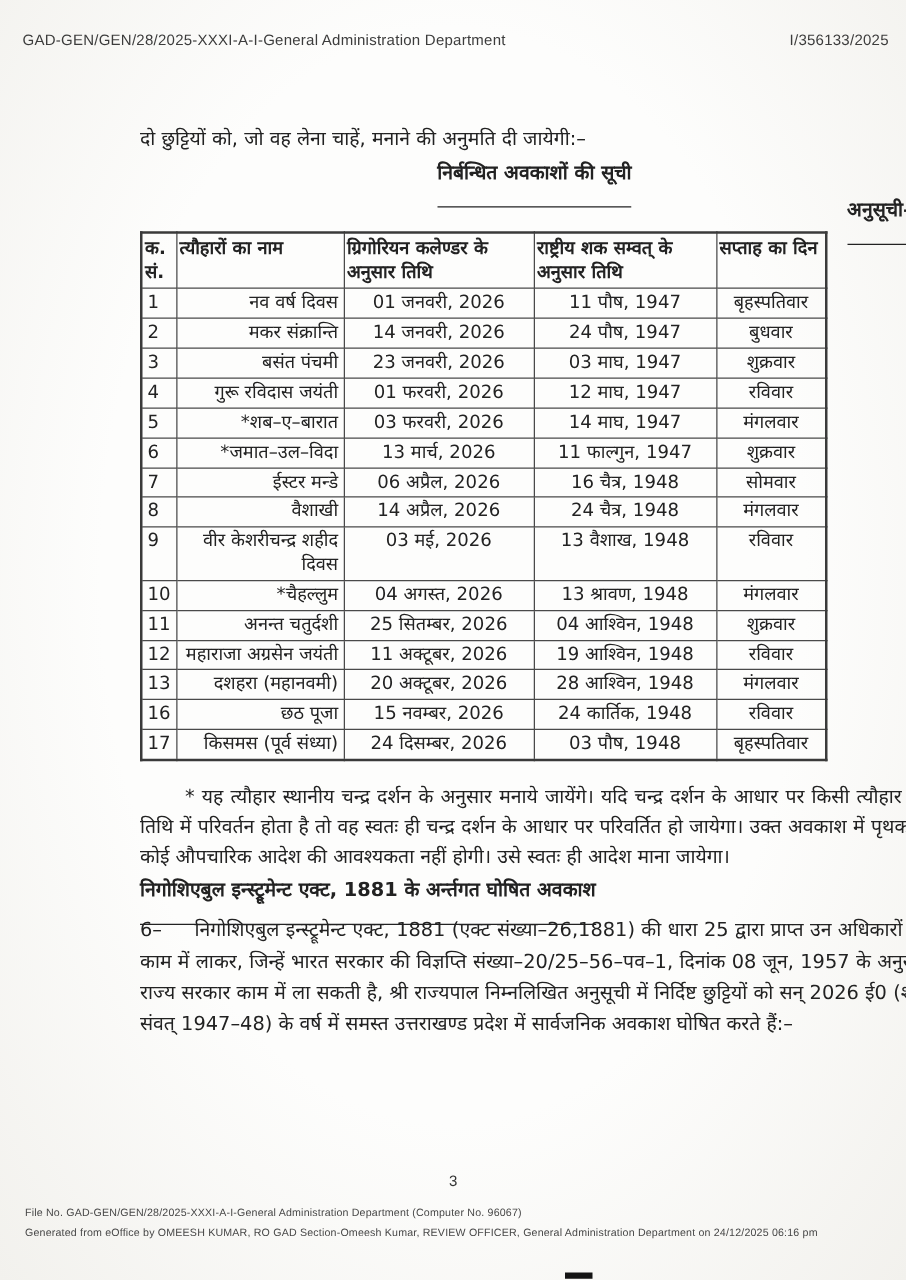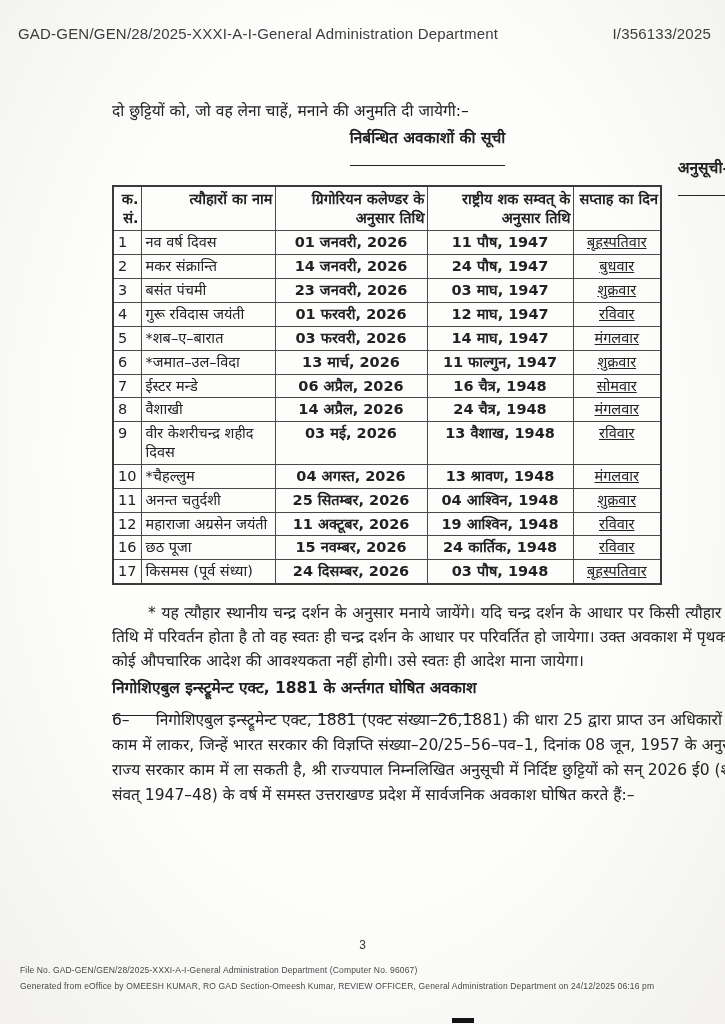--- a/index.html
+++ b/index.html
@@ -8,49 +8,49 @@
     background:radial-gradient(ellipse at 50% 45%, #fdfdfc 55%, #f2f1ed 100%);
     font-family:"DejaVu Sans","Liberation Sans",sans-serif;
     color:#242424;
     -webkit-font-smoothing:antialiased;
   }
   .page{position:absolute;inset:0;}
   .doc-header{
     position:absolute;top:25px;left:18px;right:14px;
     display:flex;justify-content:space-between;
     font-family:"Liberation Sans","DejaVu Sans",sans-serif;
-    font-size:15px;color:#3c3c3c;letter-spacing:.2px;
+    font-size:12px;color:#3c3c3c;letter-spacing:.2px;
   }
   .content{
     position:absolute;top:100px;left:112px;width:631px;
     font-size:15.5px;line-height:1.5;color:#222;
   }
   .intro{margin:0 0 4px 0;}
   .list-title{text-align:center;margin:0 0 6px 0;font-weight:bold;}
   .underline{border-bottom:1.5px solid #222;padding-bottom:18px;}
   .schedule-label{text-align:right;margin:0 2px 5px 0;font-weight:bold;}
   table.holidays{
     border-collapse:collapse;width:548px;table-layout:fixed;
     font-size:14.5px;line-height:1.3;
     border:2px solid #3a3a3a;
   }
   table.holidays th,table.holidays td{
     border:1.2px solid #4a4a4a;
     padding:2px 4px;vertical-align:top;
   }
-  table.holidays th{font-weight:bold;text-align:right;padding:3px 2px;}
+  table.holidays th{font-weight:bold;text-align:left;padding:3px 2px;}
   col.c-sno{width:28px;}
   col.c-name{width:134px;}
   col.c-greg{width:152px;}
   col.c-shaka{width:146px;}
   col.c-week{width:88px;}
   td.sno{text-align:left;padding-left:3px;}
-  td.name{text-align:left;}
-  td.date{text-align:center;font-weight:bold;}
-  td.week{text-align:center;text-decoration:underline;}
+  td.name{text-align:right;}
+  td.date{text-align:center;}
+  td.week{text-align:center;}
   .note{
     margin:16px 0 4px 0;text-align:justify;text-indent:36px;
     line-height:1.55;
   }
   .section-heading{text-align:left;font-weight:bold;margin:2px 0 8px 0;}
   .para6{text-align:justify;line-height:1.6;margin:0;}
   .para6 .pnum{padding-right:26px;}
   .page-number{
     position:absolute;top:938px;left:0;width:725px;text-align:center;
     font-family:"Liberation Sans","DejaVu Sans",sans-serif;
@@ -195,20 +195,27 @@
           </tr>
 
           <tr>
             <td class="sno">12</td>
             <td class="name">महाराजा अग्रसेन जयंती</td>
             <td class="date">11 अक्टूबर, 2026</td>
             <td class="date">19 आश्विन, 1948</td>
             <td class="week">रविवार</td>
           </tr>
 
+          <tr>
+            <td class="sno">13</td>
+            <td class="name">दशहरा (महानवमी)</td>
+            <td class="date">20 अक्टूबर, 2026</td>
+            <td class="date">28 आश्विन, 1948</td>
+            <td class="week">मंगलवार</td>
+          </tr>
 
 
 
           <tr>
             <td class="sno">16</td>
             <td class="name">छठ पूजा</td>
             <td class="date">15 नवम्बर, 2026</td>
             <td class="date">24 कार्तिक, 1948</td>
             <td class="week">रविवार</td>
           </tr>

